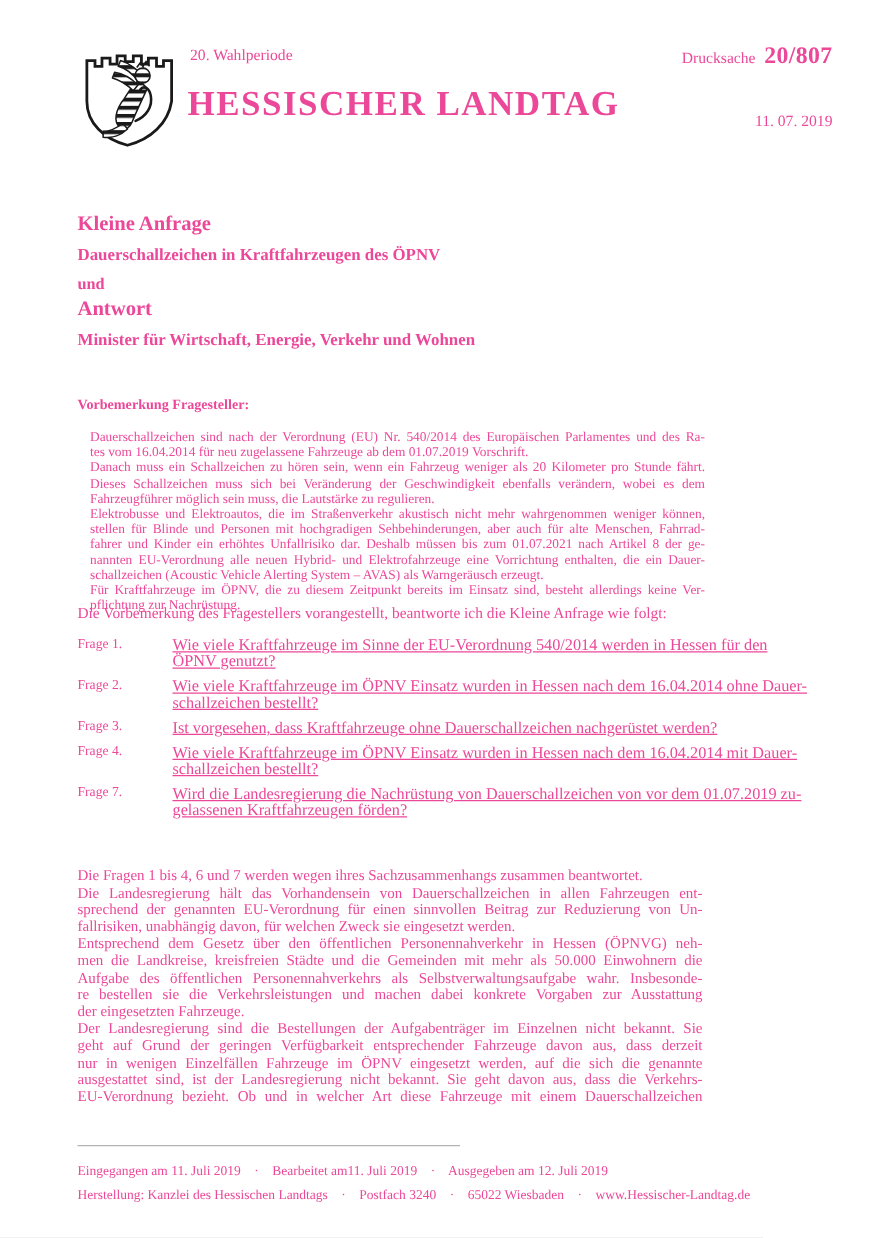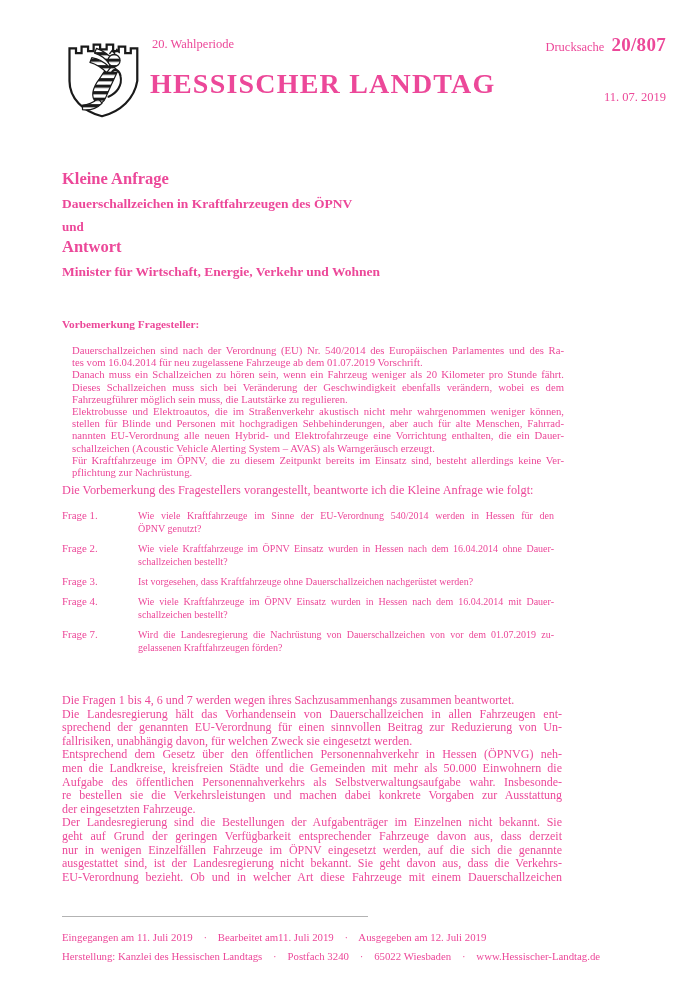--- a/index.html
+++ b/index.html
@@ -24,21 +24,21 @@
   
   #vorb-heading{left:62px;top:318px;font-size:11.3px;font-weight:bold;}
   #preamble{left:72px;top:332px;width:492px;margin-top:12px;}
   #preamble .line{font-size:10.7px;line-height:12.2px;white-space:nowrap;}
   #intro-line{left:62px;top:483px;width:500px;font-size:12.3px;white-space:nowrap;}
   
   #fragen{left:62px;top:509px;width:492px;}
   .frage-item{display:flex;margin-bottom:7px;gap:16px;}
   .frage-label{flex:0 0 60px;font-size:10.9px;line-height:13px;}
   .frage-text{flex:1;min-width:0;}
-  .frage-text .line{font-size:10px;line-height:13px;white-space:nowrap;}
+  .frage-text .line{font-size:13px;line-height:13px;white-space:nowrap;text-decoration:underline;}
   
   #answer{left:62px;top:694px;width:500px;}
   #answer .line{font-size:12px;line-height:13.6px;white-space:nowrap;}
   #answer .para{margin-top:0;}
   #p1{margin-top:2px;}
   #p2{margin-top:3.5px;}
   #p3{margin-top:6px;}
   
   .jl{text-align:justify;text-align-last:justify;}
   .ll{text-align:left;text-align-last:left;}
@@ -98,20 +98,21 @@
   <div class="abs" id="vorb-heading">Vorbemerkung Fragesteller:</div>
 
   <div class="abs" id="preamble">
     <div class="line jl">Dauerschallzeichen sind nach der Verordnung (EU) Nr. 540/2014 des Europäischen Parlamentes und des Ra-</div>
     <div class="line ll">tes vom 16.04.2014 für neu zugelassene Fahrzeuge ab dem 01.07.2019 Vorschrift.</div>
     <div class="line jl">Danach muss ein Schallzeichen zu hören sein, wenn ein Fahrzeug weniger als 20 Kilometer pro Stunde fährt.</div>
     <div class="line jl">Dieses Schallzeichen muss sich bei Veränderung der Geschwindigkeit ebenfalls verändern, wobei es dem</div>
     <div class="line ll">Fahrzeugführer möglich sein muss, die Lautstärke zu regulieren.</div>
     <div class="line jl">Elektrobusse und Elektroautos, die im Straßenverkehr akustisch nicht mehr wahrgenommen weniger können,</div>
     <div class="line jl">stellen für Blinde und Personen mit hochgradigen Sehbehinderungen, aber auch für alte Menschen, Fahrrad-</div>
+    <div class="line jl">fahrer und Kinder ein erhöhtes Unfallrisiko dar. Deshalb müssen bis zum 01.07.2021 nach Artikel 8 der ge-</div>
     <div class="line jl">nannten EU-Verordnung alle neuen Hybrid- und Elektrofahrzeuge eine Vorrichtung enthalten, die ein Dauer-</div>
     <div class="line ll">schallzeichen (Acoustic Vehicle Alerting System – AVAS) als Warngeräusch erzeugt.</div>
     <div class="line jl">Für Kraftfahrzeuge im ÖPNV, die zu diesem Zeitpunkt bereits im Einsatz sind, besteht allerdings keine Ver-</div>
     <div class="line ll">pflichtung zur Nachrüstung.</div>
   </div>
 
   <div class="abs" id="intro-line">Die Vorbemerkung des Fragestellers vorangestellt, beantworte ich die Kleine Anfrage wie folgt:</div>
 
   <div class="abs" id="fragen">
     <div class="frage-item">

